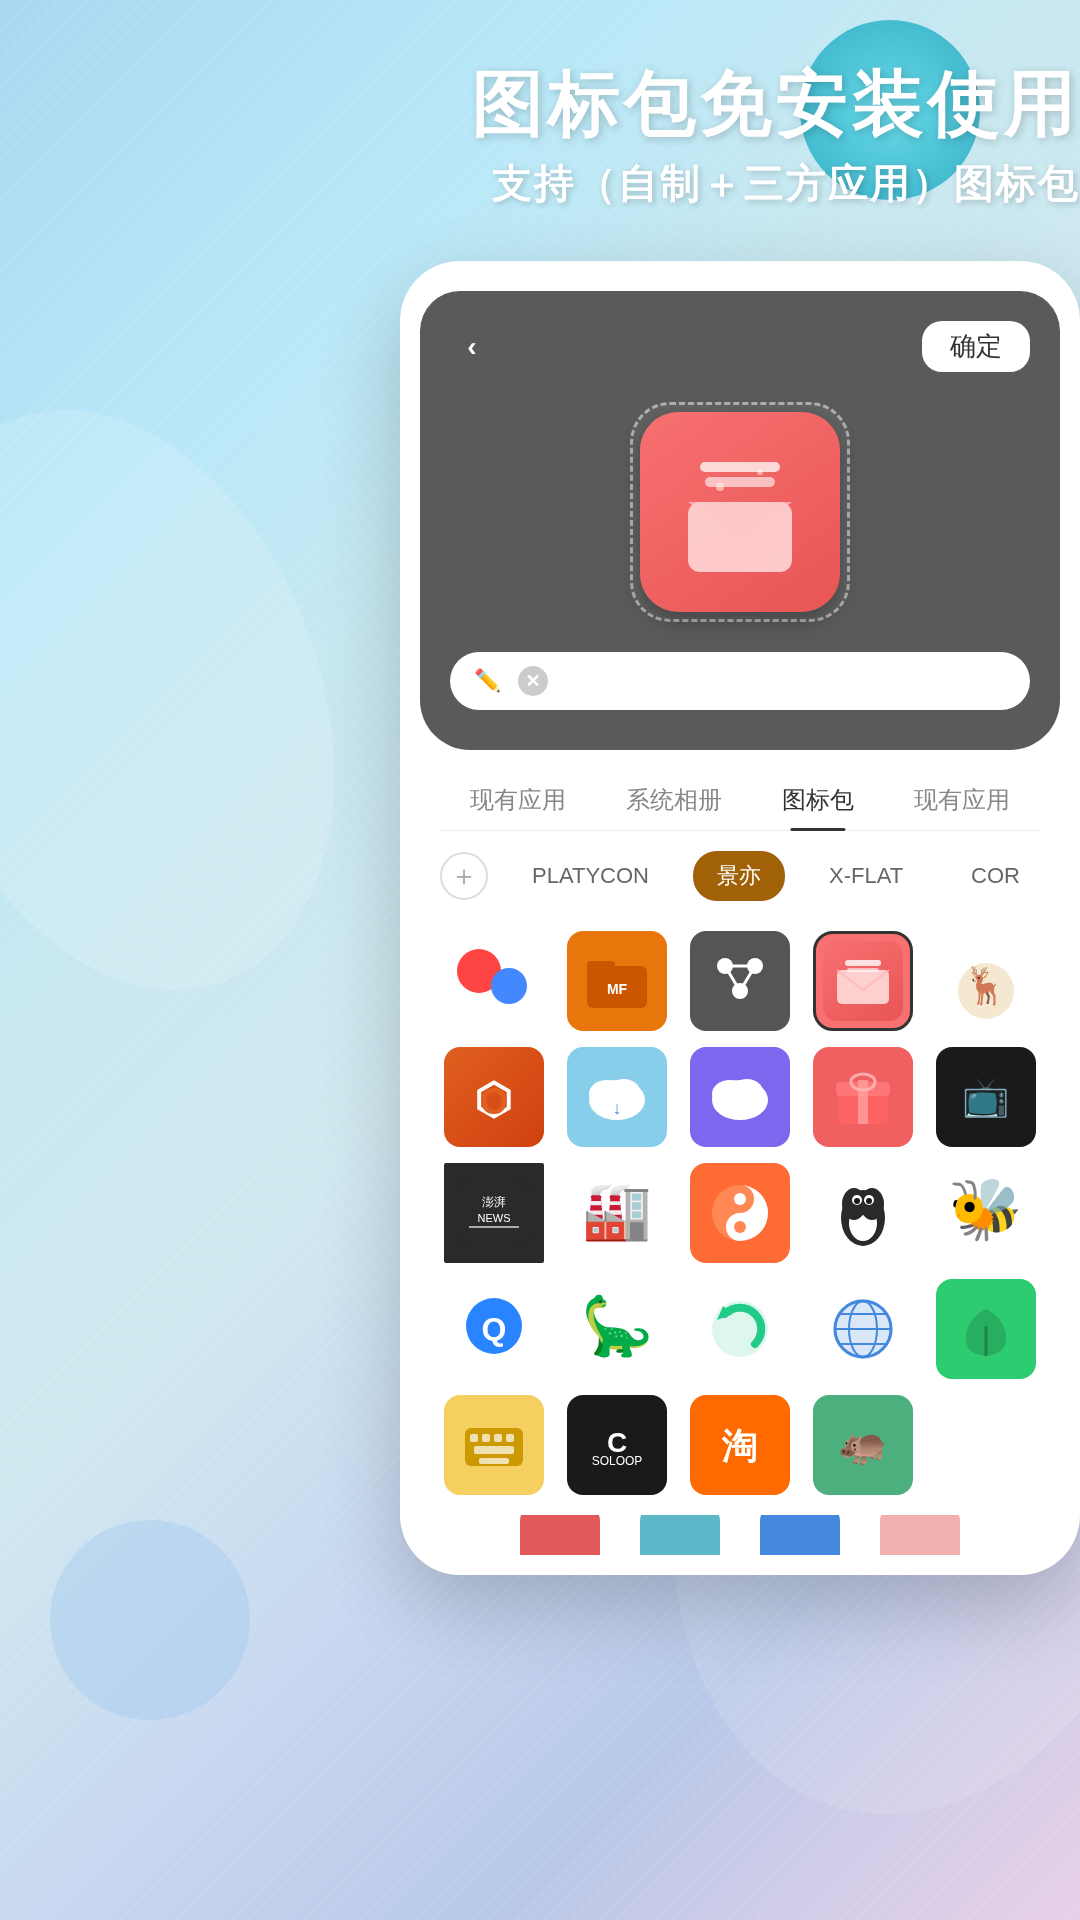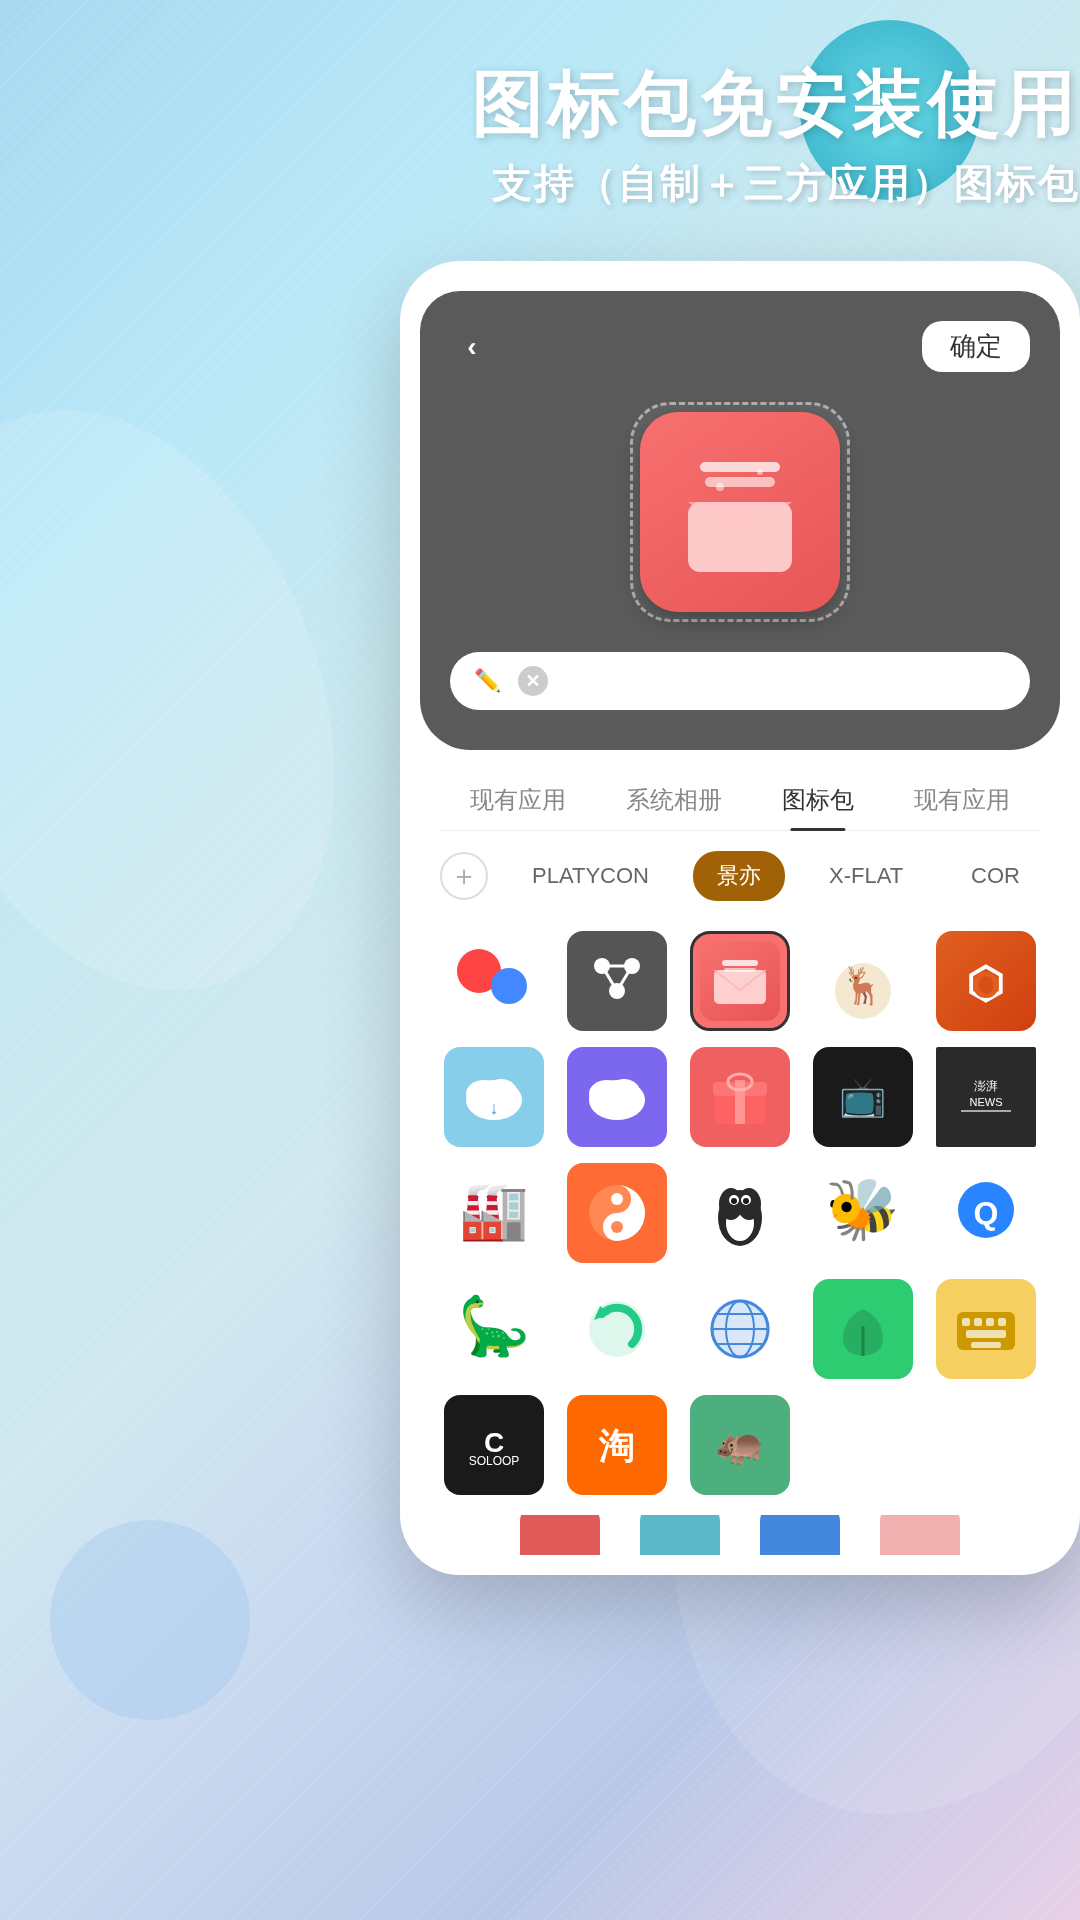--- a/index.html
+++ b/index.html
@@ -438,20 +438,27 @@
 
     <div class="icons-grid">
 
       <div class="grid-icon">
         <svg width="90" height="90" viewBox="0 0 90 90">
           <circle cx="30" cy="35" r="22" fill="#ff4444"></circle>
           <circle cx="60" cy="50" r="18" fill="#4488ff"></circle>
         </svg>
       </div>
 
+      <div class="grid-icon icon-orange-folder">
+        <svg width="70" height="70" viewBox="0 0 70 70">
+          <rect x="5" y="20" width="60" height="42" rx="6" fill="#cc5500"></rect>
+          <rect x="5" y="15" width="28" height="12" rx="4" fill="#cc5500"></rect>
+          <text x="35" y="48" text-anchor="middle" fill="white" font-size="14" font-weight="bold">MF</text>
+        </svg>
+      </div>
 
       <div class="grid-icon icon-dark-nodes">
         <svg width="70" height="70" viewBox="0 0 70 70">
           <circle cx="20" cy="20" r="8" fill="white"></circle>
           <circle cx="50" cy="20" r="8" fill="white"></circle>
           <circle cx="35" cy="45" r="8" fill="white"></circle>
           <line x1="20" y1="20" x2="50" y2="20" stroke="white" stroke-width="3"></line>
           <line x1="20" y1="20" x2="35" y2="45" stroke="white" stroke-width="3"></line>
           <line x1="50" y1="20" x2="35" y2="45" stroke="white" stroke-width="3"></line>
         </svg>

